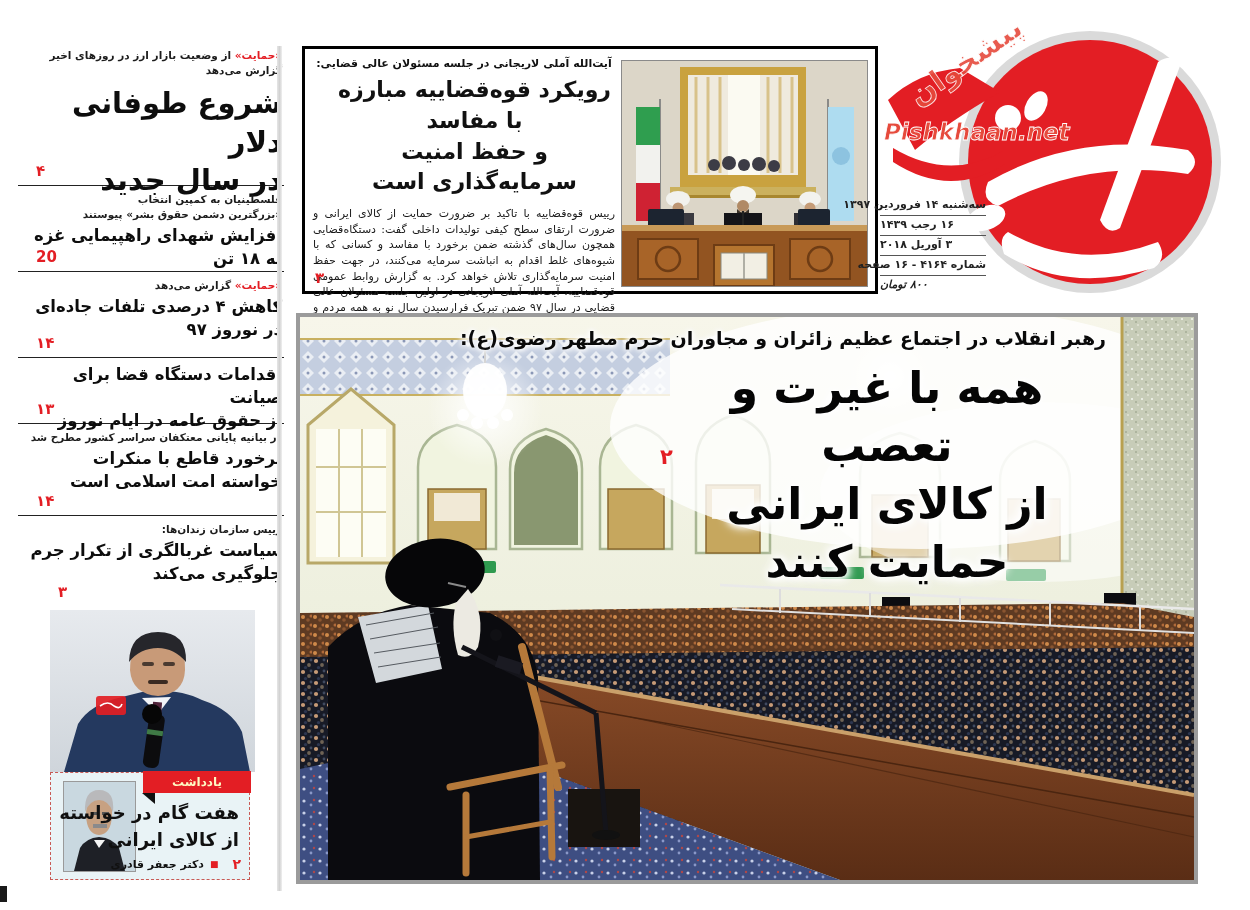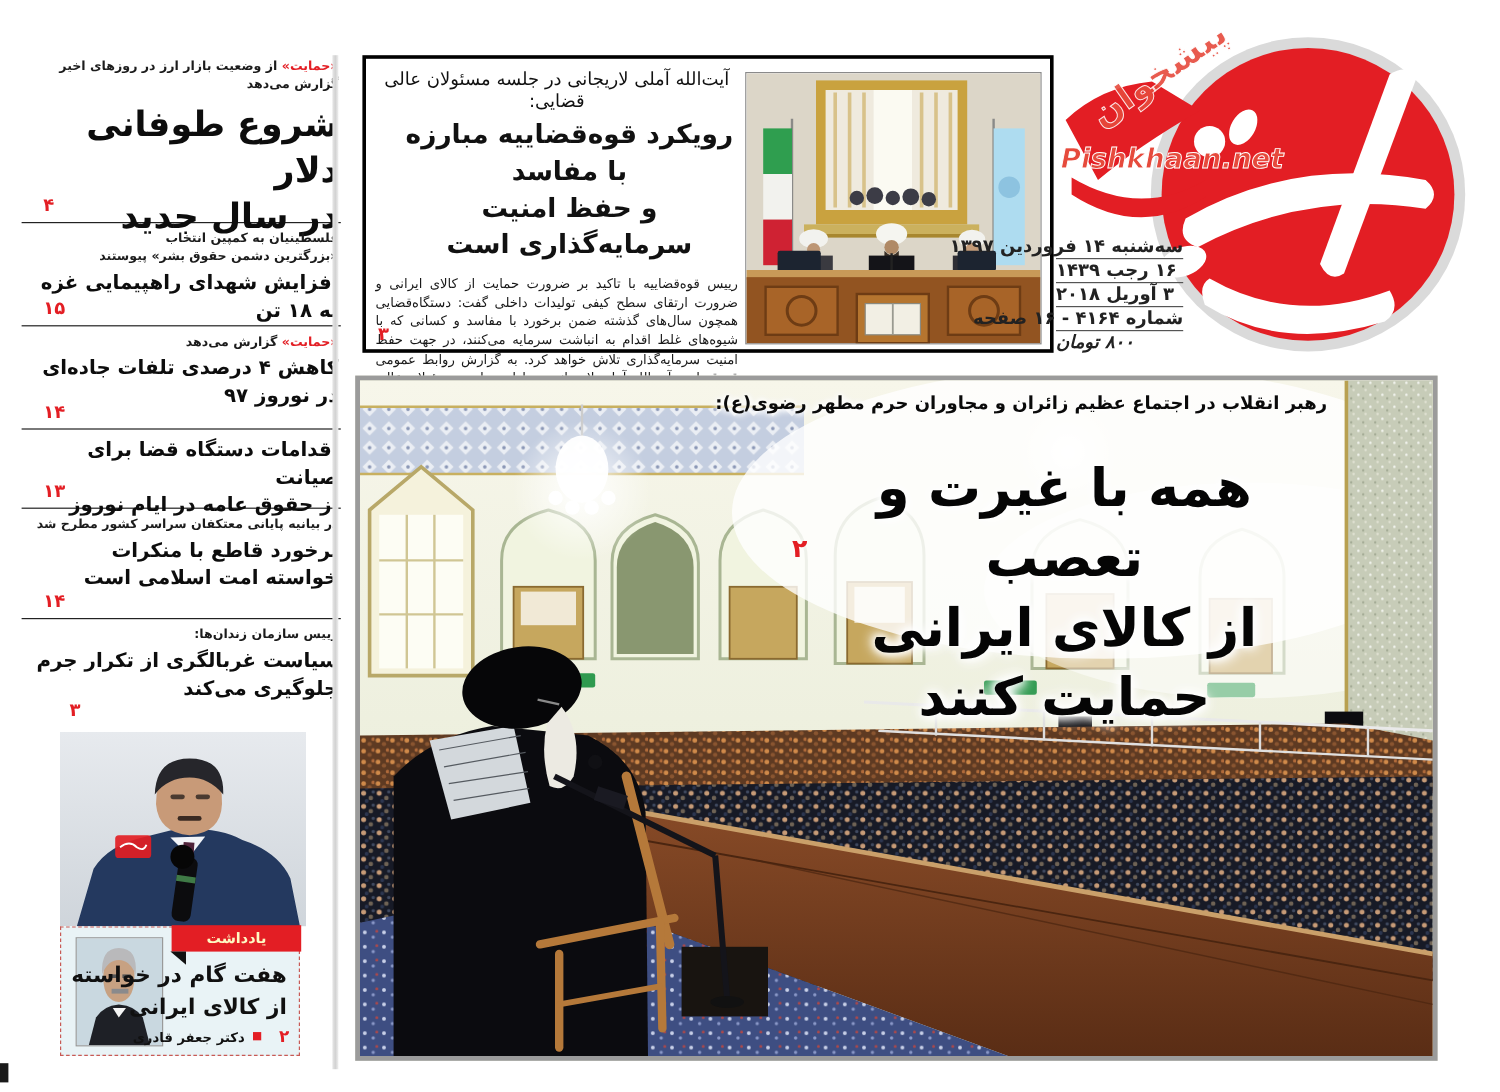--- a/index.html
+++ b/index.html
@@ -16,37 +16,37 @@
   .lh-big{font-size:29px;font-weight:bold;line-height:1.32;color:#0d0d0d;letter-spacing:-0.5px;}
   .lh{font-size:16.5px;font-weight:bold;line-height:1.38;color:#0d0d0d;margin-top:3px;}
   .pg{position:absolute;left:18px;bottom:5px;color:var(--red);font-weight:bold;font-size:15px;}
   .divider{position:absolute;left:277px;top:46px;width:5px;height:845px;
            background:linear-gradient(to right,#e6e6e6,#d2d2d2,#efefef);}
   
   .jbox{position:absolute;left:302px;top:46px;width:576px;height:248px;border:3px solid #000;
         box-sizing:border-box;background:#fff;}
   .jphoto{position:absolute;right:7px;top:11px;width:245px;height:225px;border:1px solid #8a8a8a;}
   .jtext{position:absolute;right:260px;left:8px;top:8px;direction:rtl;text-align:center;}
-  .jkick{font-size:15px;font-weight:normal;}
+  .jkick{font-size:11px;font-weight:bold;}
   .jhead{font-size:22px;font-weight:bold;line-height:1.4;margin-top:5px;margin-left:21px;}
   .jbody{font-size:11px;line-height:15.6px;text-align:justify;margin-top:8px;color:#191919;}
   .jpg{position:absolute;left:10px;bottom:4px;color:var(--red);font-weight:bold;font-size:15px;}
   
   .dates{position:absolute;left:880px;top:196px;width:106px;direction:rtl;text-align:left;}
-  .daterow{font-size:15px;font-weight:bold;color:#222;height:19px;line-height:18px;
+  .daterow{font-size:11px;font-weight:bold;color:#222;height:19px;line-height:18px;
            border-bottom:1px solid #555;white-space:nowrap;}
   .daterow.nb{border-bottom:none;font-style:italic;}
   
   .mphoto{position:absolute;left:296px;top:313px;width:902px;height:571px;border:4px solid #9b9b9b;
           box-sizing:border-box;background:#eef0dc;}
-  .mkick{position:absolute;right:88px;top:10px;direction:rtl;font-size:15px;font-weight:bold;color:#0a0a0a;
+  .mkick{position:absolute;right:88px;top:10px;direction:rtl;font-size:19px;font-weight:bold;color:#0a0a0a;
          text-shadow:0 0 4px #fff,0 0 8px #fff,1px 1px 6px #fff,-1px -1px 6px #fff;}
   .mhead{position:absolute;right:92px;top:42px;width:430px;direction:rtl;text-align:center;
          font-size:44px;font-weight:bold;line-height:58px;color:#050505;letter-spacing:-1px;
-         text-shadow:0 0 6px #fff,0 0 14px #fff,2px 2px 10px #fff,-2px -2px 10px #fff;margin-top:20px;}
+         text-shadow:0 0 6px #fff,0 0 14px #fff,2px 2px 10px #fff,-2px -2px 10px #fff;}
   .mpg{position:absolute;left:360px;top:128px;color:var(--red);font-weight:bold;font-size:21px;
        text-shadow:0 0 5px #fff;}
   
   .chiefphoto{position:absolute;left:50px;top:610px;width:205px;height:162px;}
   .notebox{position:absolute;left:50px;top:772px;width:200px;height:108px;box-sizing:border-box;
            background:#e9f3f6;border:1px dashed #c85a55;}
   .notetab{position:absolute;top:-2px;right:-2px;width:108px;height:22px;background:var(--red);
            color:#fef9c3;font-size:12px;font-weight:bold;text-align:center;line-height:22px;direction:rtl;}
   .notefold{position:absolute;top:20px;right:94px;width:0;height:0;
             border-top:11px solid #111;border-left:13px solid transparent;}
@@ -76,21 +76,21 @@
       </div>
       <div class="pg">۴</div>
     </div>
 
     <div class="lstory" style="height:86px;">
       <div class="lk">
         <div>فلسطینیان به کمپین انتخاب</div>
         <div>«بزرگترین دشمن حقوق بشر» پیوستند</div>
       </div>
       <div class="lh">افزایش شهدای راهپیمایی غزه به ۱۸ تن</div>
-      <div class="pg">۱۵</div>
+      <div class="pg">20</div>
     </div>
 
     <div class="lstory" style="height:86px;">
       <div class="lk">
         <span class="acc">«حمایت»</span><span> گزارش می‌دهد</span>
       </div>
       <div class="lh">
         <div>کاهش ۴ درصدی تلفات جاده‌ای</div>
         <div>در نوروز ۹۷</div>
       </div>

